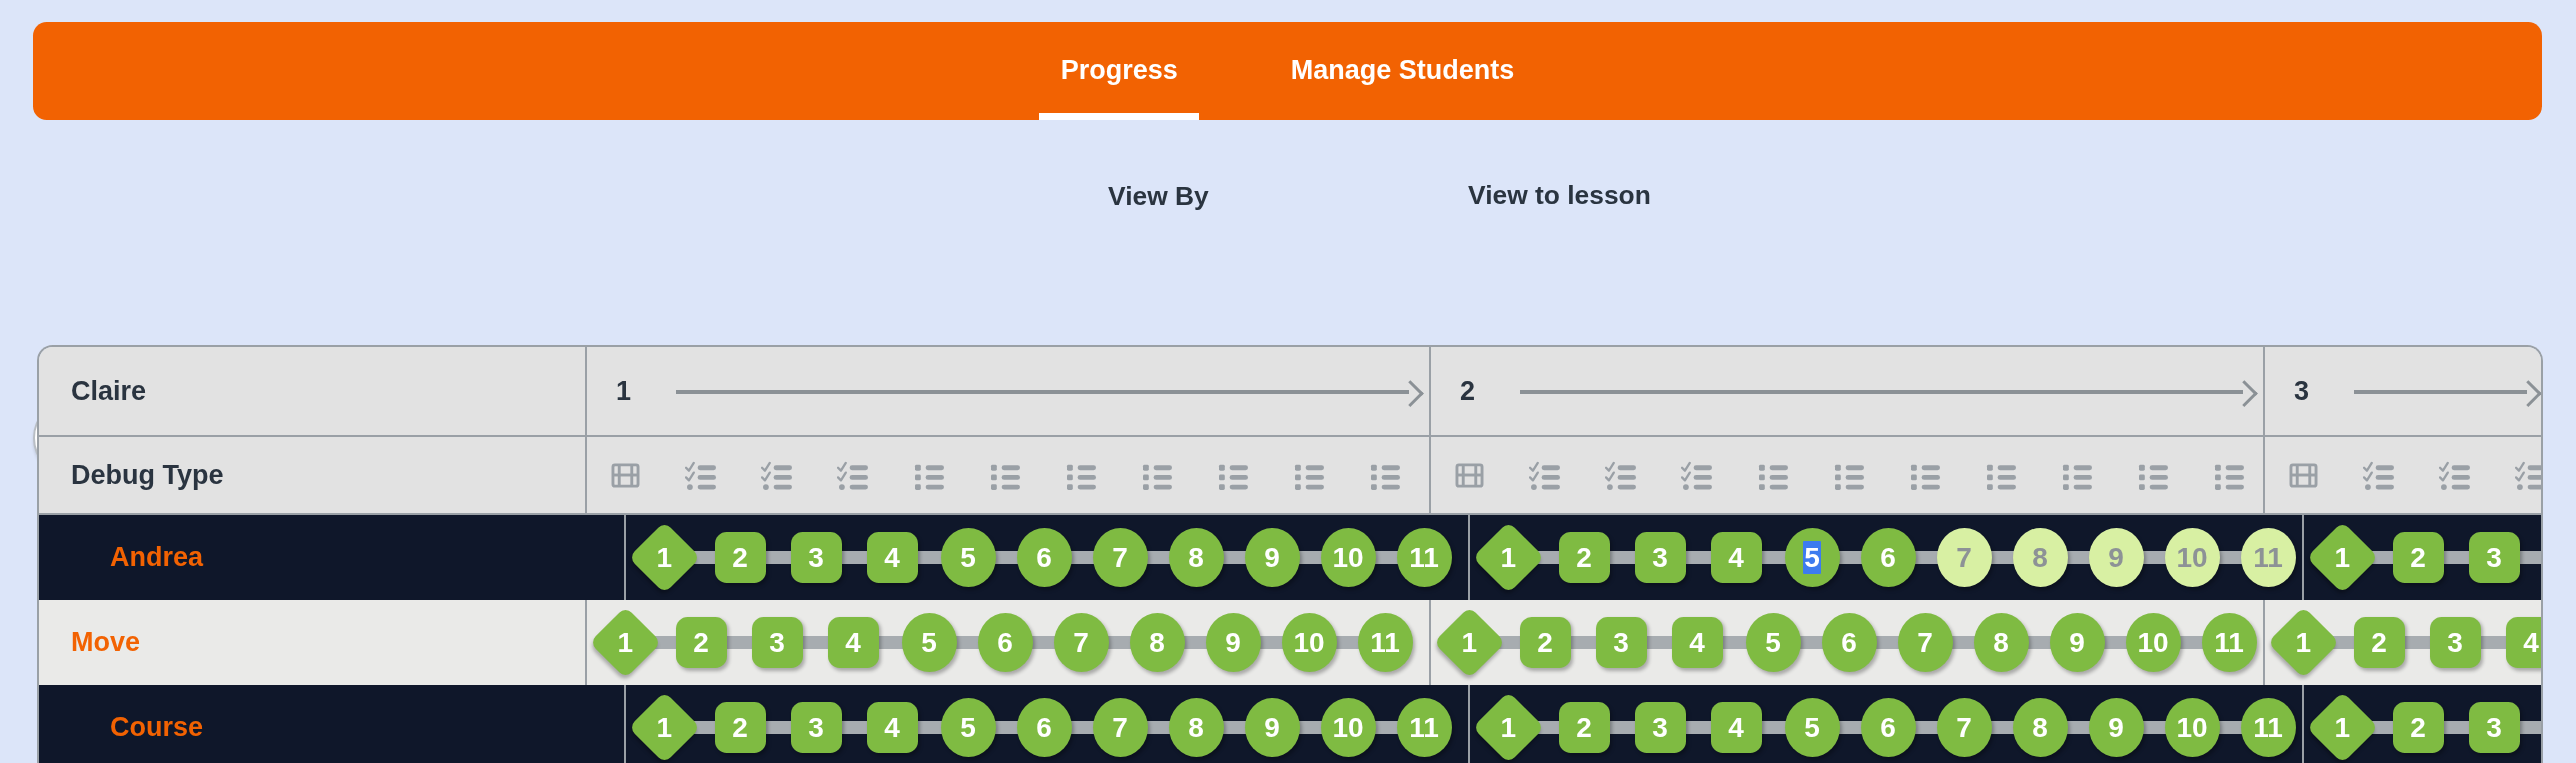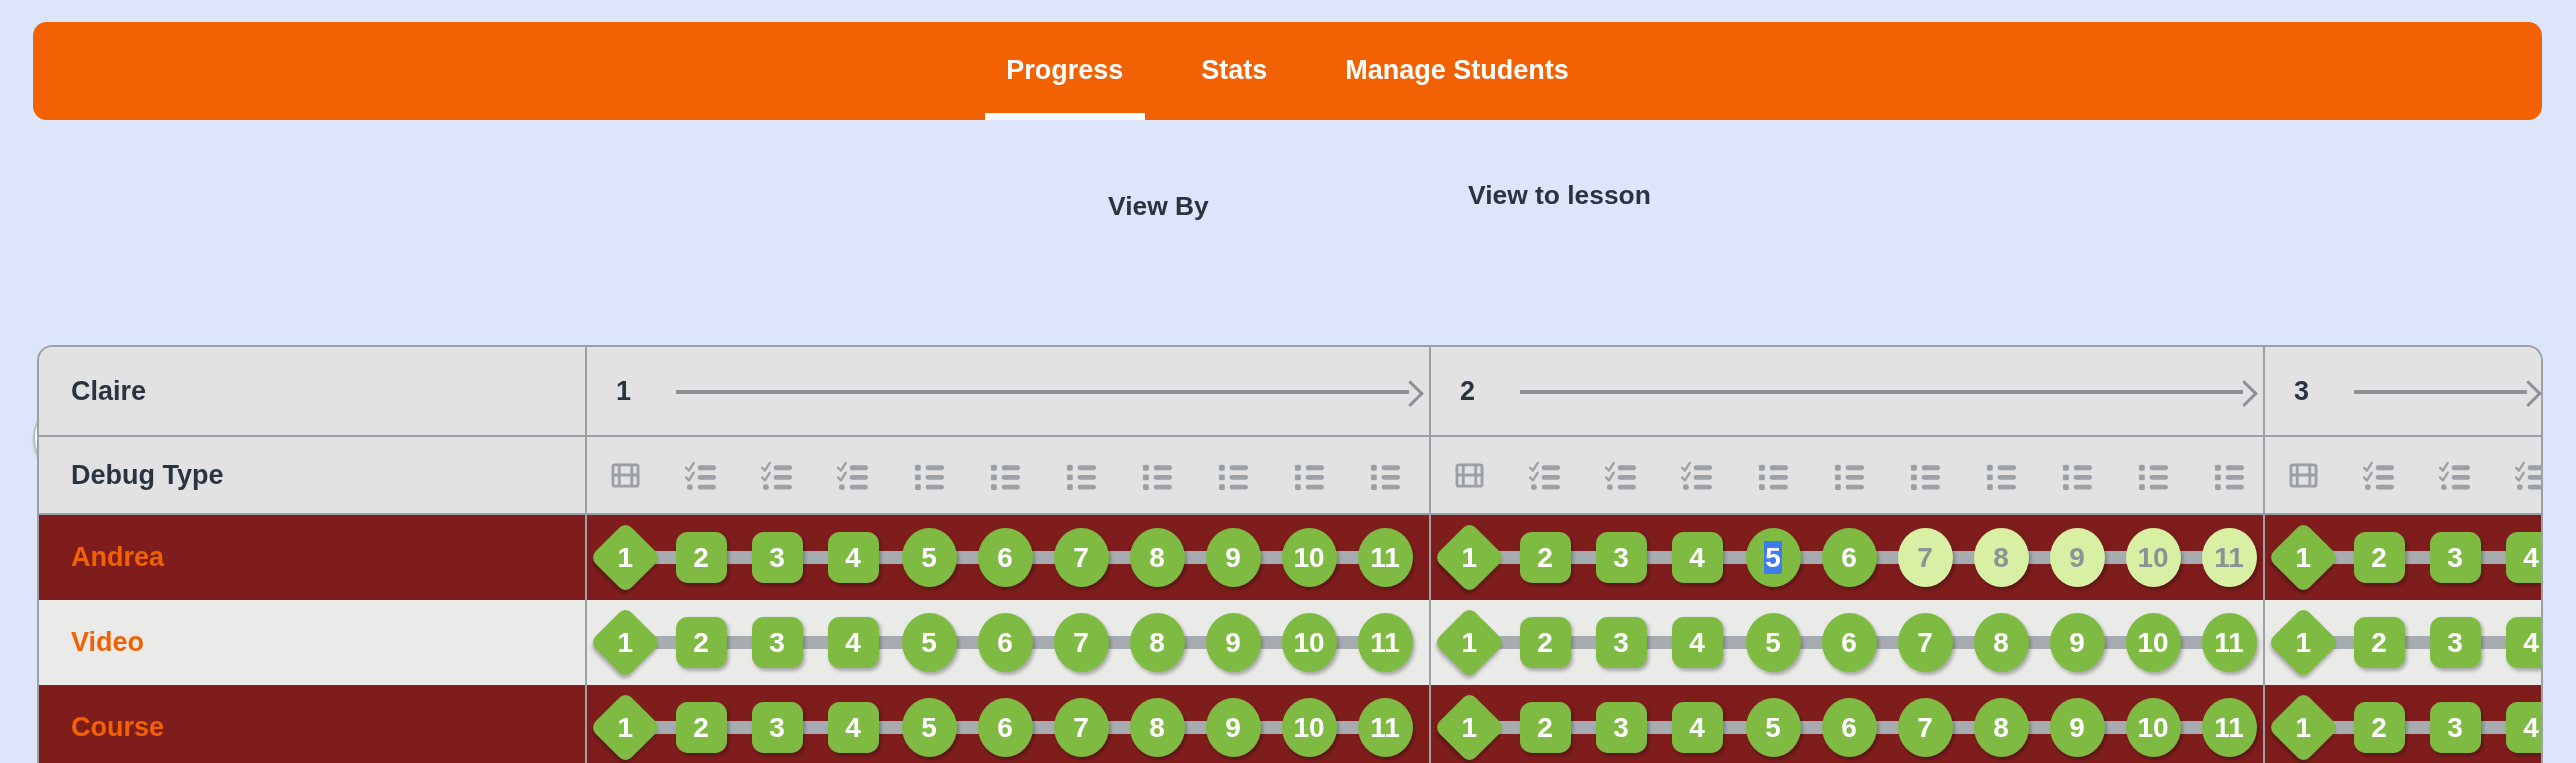--- a/index.html
+++ b/index.html
@@ -138,21 +138,21 @@
     display: flex;
     align-items: center;
     padding-left: 32px;
   }
   .lessoncell { position: relative; flex: 0 0 auto; border-right: 2.9px solid #9AA0A6; overflow: hidden; }
 
   .hdr-row      { height: 90px; background: #E2E2E2; border-bottom: 2.9px solid #9AA0A6; }
   .leveltype-row{ height: 78px; background: #E2E2E2; border-bottom: 2.9px solid #9AA0A6; }
   .student-row  { height: 85px; }
   .student-row.alt { background: #EAEAE8; }
-  .student-row.norm{ background: #7f1d1d; }
+  .student-row.norm{ background: #0f172a; padding-left: 39px; }
 
   .hdr-label, .lt-label {
     font-size: 27px;
     font-weight: bold;
     color: #2a3440;
   }
   .student-name {
     font-size: 27px;
     font-weight: bold;
     color: #F26202;
@@ -218,34 +218,33 @@
     border-radius: 1px;
   }
 </style>
 </head>
 <body>
 
 <div class="navbar">
   <div class="nav-tabs" id="nav-tabs">
       <div class="nav-tab active">Progress</div>
       <div class="nav-gap"></div>
-      <div class="nav-tab">Stats</div>
       <div class="nav-gap"></div>
       <div class="nav-tab">Manage Students</div>
     </div>
 </div>
 
 <div class="controls">
 
   <div class="select-box" style="left:33px; top:233px; width:912px; height:78px;">
     <span class="select-value">Beginner Video Course 1 - Sequence, Debug and Loops</span>
     <span class="caret"></span>
   </div>
 
-  <div class="ctrl-label" style="left:1108px; top:25px;text-align:right;">View By</div>
+  <div class="ctrl-label" style="left:1108px; top:15px;text-align:right;">View By</div>
   <div class="viewby">
     <div class="viewby-seg off">Lessons</div>
     <div class="viewby-seg on">Levels</div>
   </div>
 
   <div class="ctrl-label" style="left:1468px; top:13.7px;">View to lesson</div>
   <div class="select-box" style="left:1382px; top:233px; width:399px; height:78px;">
     <span class="select-value">1: Move</span>
     <span class="caret"></span>
   </div>
@@ -721,21 +720,21 @@
               <span class="connector" style="left: -27px; width: 55px;"></span>
               <div class="bubble shape-square">
                 <span>4</span>
               </div>
             </div>
           </div>
         </div>
       </div>
       <div class="trow student-row alt">
         <div class="namecell">
-          <span class="student-name">Video</span>
+          <span class="student-name">Move</span>
         </div>
         <div class="lessoncell" style="width: 844px; flex: 0 0 844px;">
           <div class="lvl-strip">
             <div class="lvl-item" style="width: 76px; flex: 0 0 76px;">
               <div class="bubble shape-diamond">
                 <span>1</span>
               </div>
             </div>
             <div class="lvl-item" style="width: 76px; flex: 0 0 76px;">
               <span class="connector" style="left: -27px; width: 55px;"></span>

